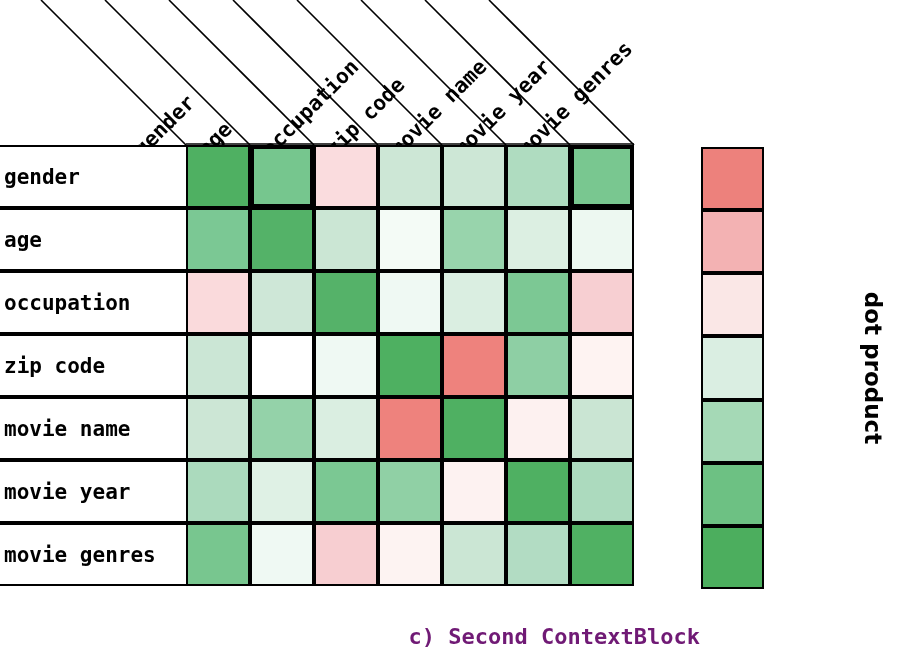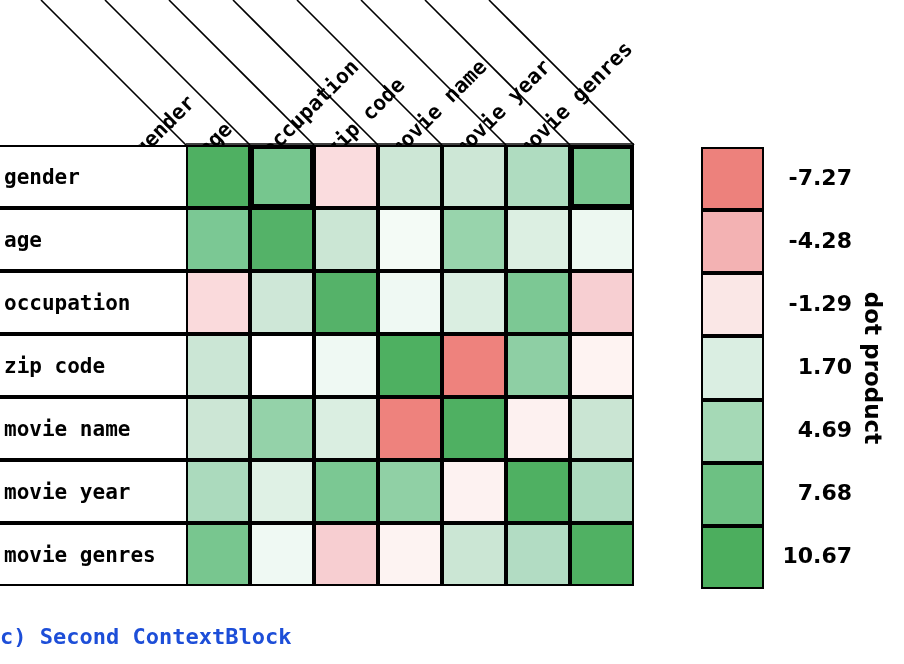--- a/index.html
+++ b/index.html
@@ -150,25 +150,25 @@
     font-size: 23px;
     color: #000000;
   }
 
   
   #caption {
     position: absolute;
     left: 0px;
     top: 624px;
     width: 700px;
-    text-align: left;
+    text-align: right;
     font-family: "DejaVu Sans Mono", "Liberation Mono", monospace;
     font-weight: bold;
     font-size: 22px;
-    color: #1d4ed8;
+    color: #701a75;
   }
 </style>
 </head>
 <body>
 
 <div id="figure">
 
   <div id="col-header-band">
     <svg width="700" height="145">
       <line class="diag-rule" x1="186" y1="145" x2="41" y2="0"></line>
@@ -269,28 +269,19 @@
 
   <div id="colorbar">
       <div class="cb-band" style="top: 0px; height: 63.1429px; background: rgb(237, 129, 124);"></div>
       <div class="cb-band" style="top: 63.1429px; height: 63.1429px; background: rgb(243, 178, 179);"></div>
       <div class="cb-band" style="top: 126.286px; height: 63.1429px; background: rgb(250, 231, 230);"></div>
       <div class="cb-band" style="top: 189.429px; height: 63.1429px; background: rgb(218, 238, 226);"></div>
       <div class="cb-band" style="top: 252.571px; height: 63.1429px; background: rgb(165, 217, 182);"></div>
       <div class="cb-band" style="top: 315.714px; height: 63.1429px; background: rgb(109, 193, 131);"></div>
       <div class="cb-band" style="top: 378.857px; height: 63.1429px; background: rgb(76, 174, 94);"></div>
     </div>
-  <div id="colorbar-ticklabels">
-      <div class="cb-tick" style="top: 17.5714px;">-7.27</div>
-      <div class="cb-tick" style="top: 80.7143px;">-4.28</div>
-      <div class="cb-tick" style="top: 143.857px;">-1.29</div>
-      <div class="cb-tick" style="top: 207px;">1.70</div>
-      <div class="cb-tick" style="top: 270.143px;">4.69</div>
-      <div class="cb-tick" style="top: 333.286px;">7.68</div>
-      <div class="cb-tick" style="top: 396.429px;">10.67</div>
-    </div>
   <div id="colorbar-axis-label">
     <span>dot product</span>
   </div>
 
   <div id="caption">c) Second ContextBlock</div>
 
 </div>
 
 </body></html>

